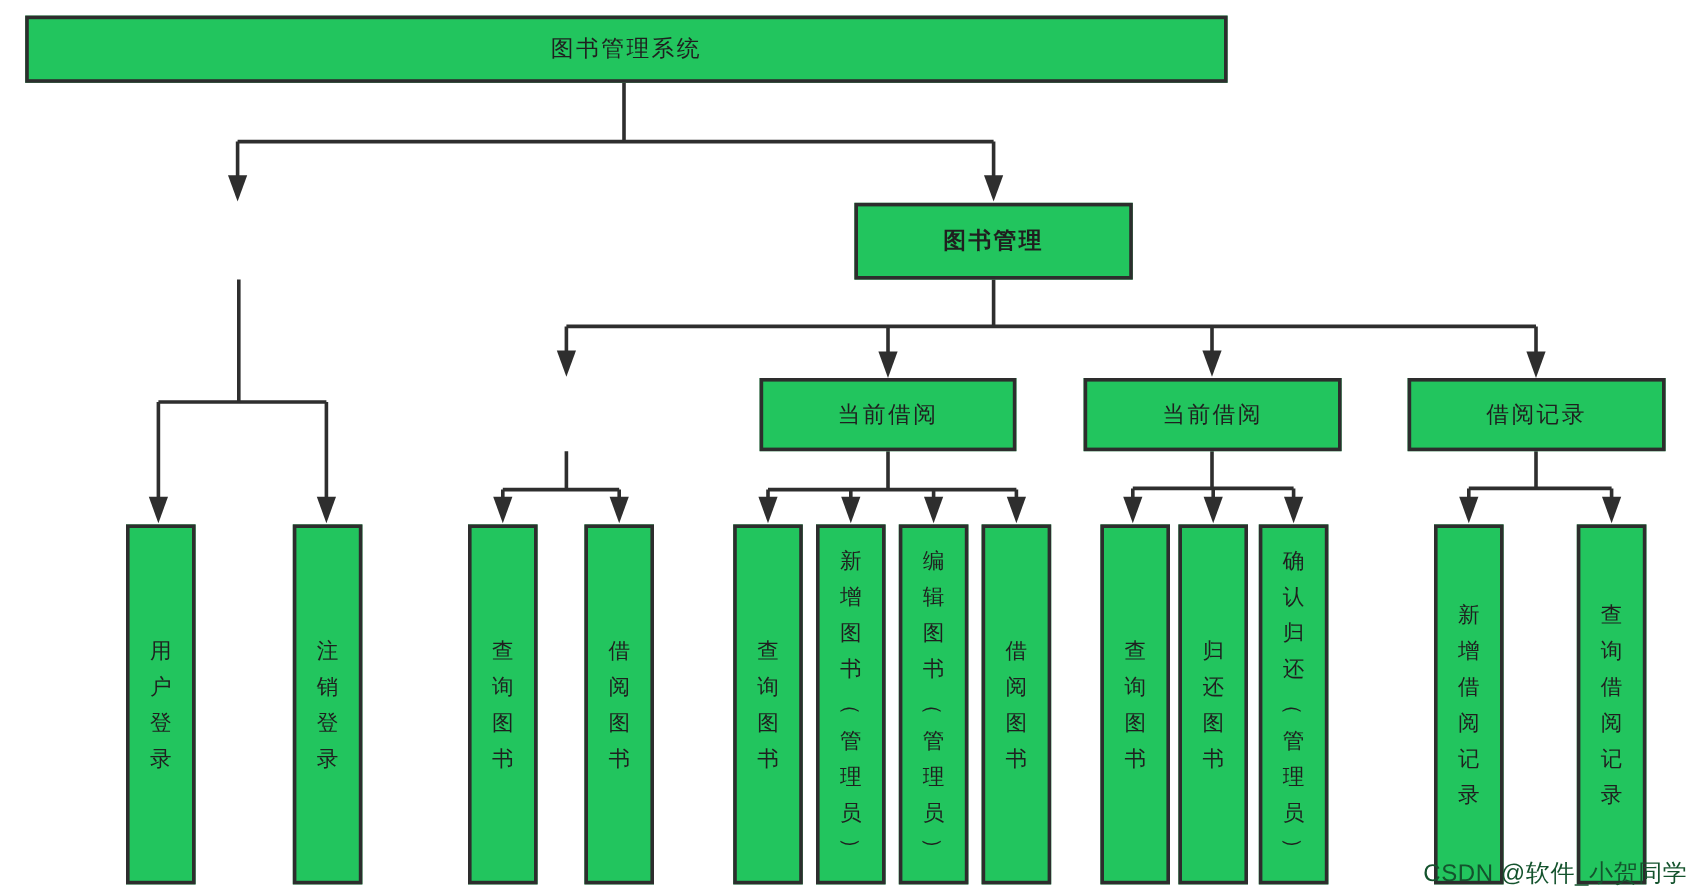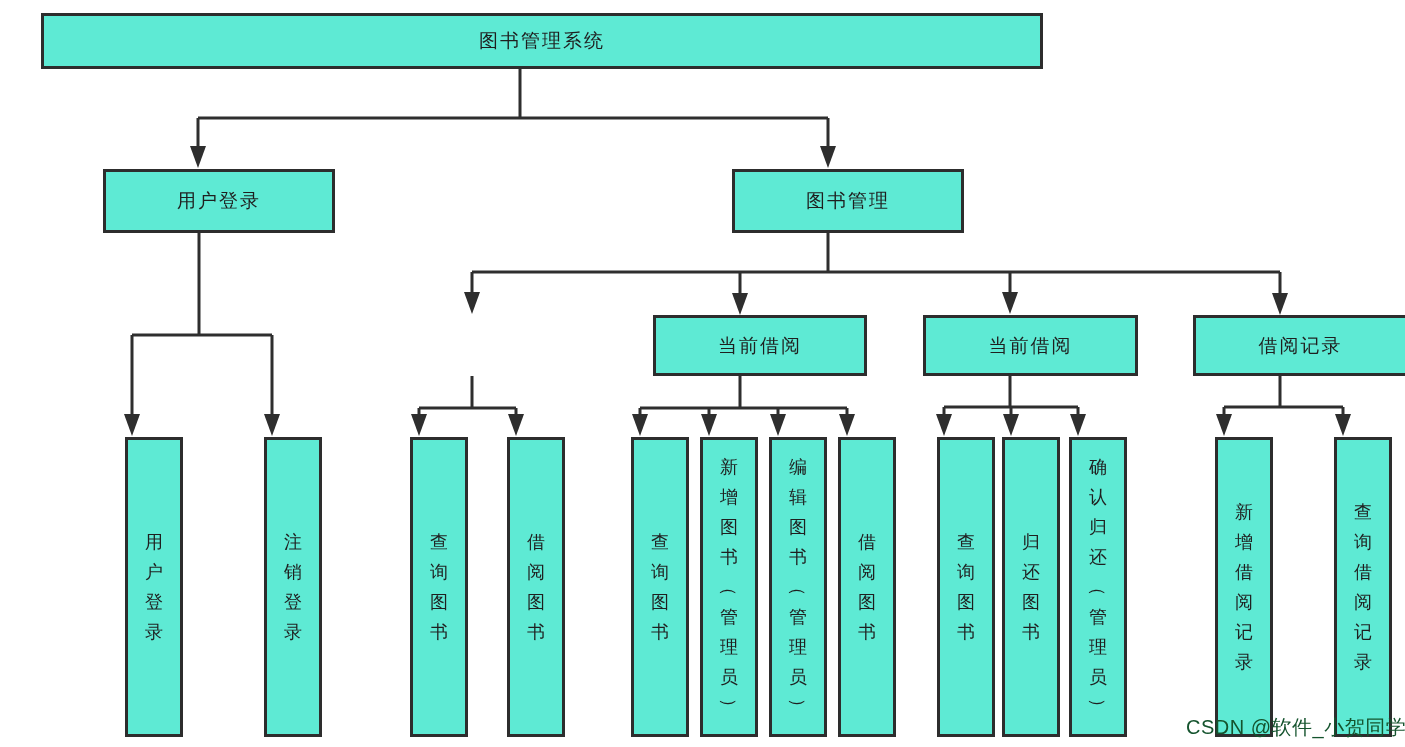--- a/index.html
+++ b/index.html
@@ -2,22 +2,22 @@
 <html><head>
 <meta charset="utf-8">
 <style>
   html,body{margin:0;padding:0;background:#ffffff;}
   .stage{
     position:relative;width:1405px;height:747px;background:#ffffff;overflow:hidden;
     font-family:"Liberation Sans","DejaVu Sans",sans-serif;color:#1f1f1f;
   }
   .connectors{position:absolute;left:0;top:0;z-index:1;}
   .box{
-    position:absolute;box-sizing:border-box;background:#5eead4;border:3px solid #2d2d2d;
-    display:flex;align-items:center;justify-content:center;z-index:2;margin-left:20px;
+    position:absolute;box-sizing:border-box;background:#22c55e;border:3px solid #2d2d2d;
+    display:flex;align-items:center;justify-content:center;z-index:2;
   }
   .hlabel{
     font-size:19px;letter-spacing:2px;color:#1f1f1f;white-space:nowrap;
     display:flex;align-items:center;justify-content:center;width:100%;height:100%;
   }
   .vbox{flex-direction:column;}
   .vlabel{
     display:flex;flex-direction:column;align-items:center;justify-content:center;
     width:100%;height:100%;font-size:18px;color:#1f1f1f;
   }
@@ -70,24 +70,21 @@
       <polygon points="1070,414 1086,414 1078,436"></polygon>
       <polygon points="1216,414 1232,414 1224,436"></polygon>
       <polygon points="1335,414 1351,414 1343,436"></polygon>
     </g>
   </svg>
 
   <div class="box" style="left:21px;top:13px;width:1002px;height:56px;">
     <span class="hlabel">图书管理系统</span>
   </div>
 
-  <div class="box" style="left:83px;top:169px;width:232px;height:64px;">
-    <span class="hlabel">用户登录</span>
-  </div>
-  <div class="box" style="left:712px;top:169px;width:232px;height:64px;">
+  <div class="box" style="left:712px;top:169px;width:232px;height:64px;font-weight:bold;">
     <span class="hlabel">图书管理</span>
   </div>
 
   <div class="box" style="left:633px;top:315px;width:214px;height:61px;">
     <span class="hlabel">当前借阅</span>
   </div>
   <div class="box" style="left:903px;top:315px;width:215px;height:61px;">
     <span class="hlabel">当前借阅</span>
   </div>
   <div class="box" style="left:1173px;top:315px;width:215px;height:61px;">

